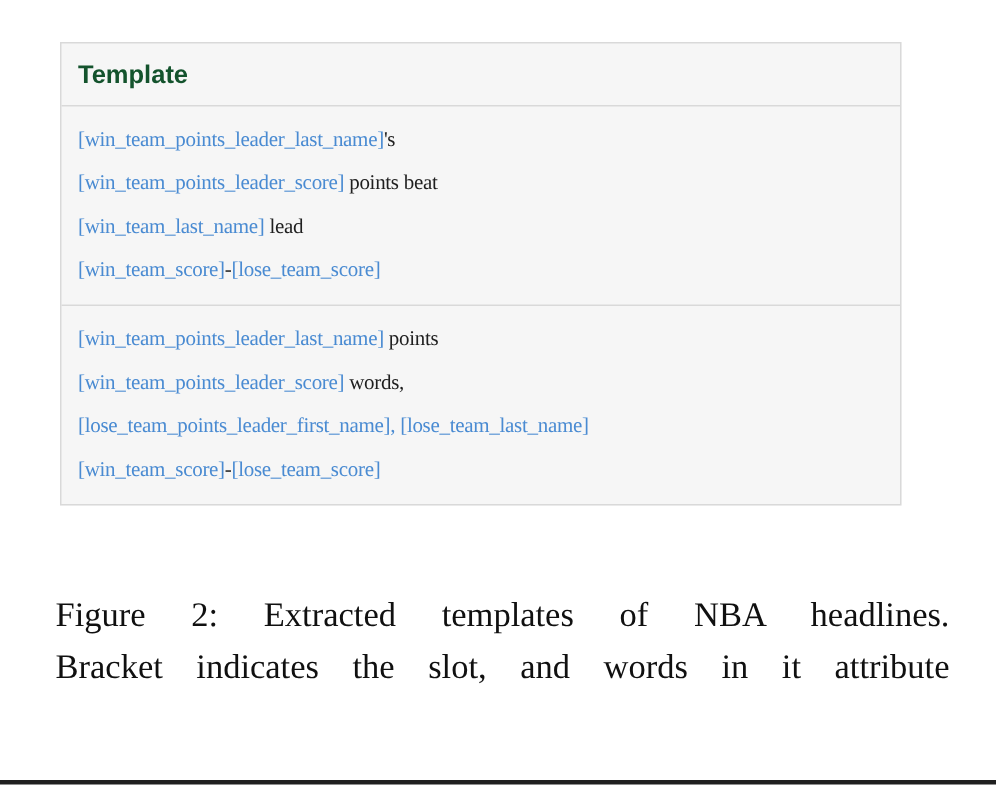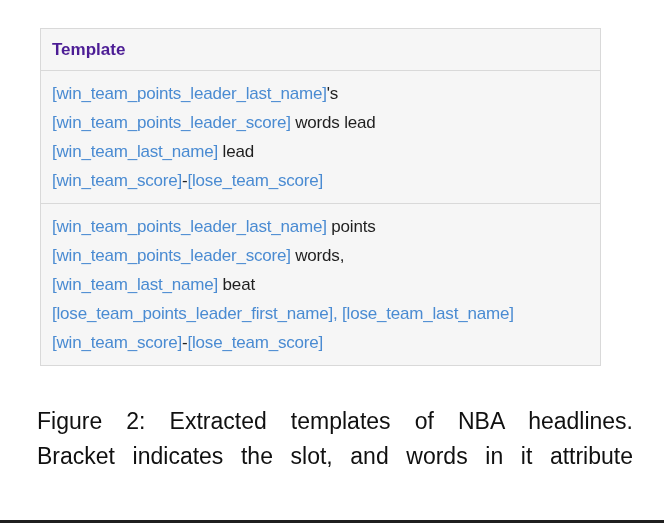--- a/index.html
+++ b/index.html
@@ -23,39 +23,40 @@
     left: 40px; top: 28px;
     width: 561px;
     background: var(--table-bg);
     border: 1px solid var(--border);
   }
   .table-header {
     padding: 10px 11px;
     font-size: 17px;
     line-height: 21px;
     font-weight: bold;
-    color: #4c1d95;
+    color: #14532d;
     border-bottom: 1px solid var(--border);
   }
   .template-row {
     padding: 8px 11px;
-    font-size: 17px;
+    font-size: 14px;
     line-height: 29px;
     letter-spacing: -0.2px;
+    font-family: Liberation Serif, serif;
   }
   .template-row + .template-row { border-top: 1px solid var(--border); }
   .tpl-line { white-space: nowrap; }
   .slot  { color: var(--blue); }
   .plain { color: var(--dark); }
 
   .caption {
     position: absolute;
-    left: 37px; top: 404px;
+    left: 37px; top: 392px;
     width: 596px;
-    font-family: Liberation Sans, sans-serif;
+    font-family: Liberation Serif, serif;
     font-size: 23px;
     line-height: 35px;
     color: #101010;
   }
   .caption-line {
     text-align: justify;
     text-align-last: justify;
     white-space: nowrap;
   }
 
@@ -71,28 +72,27 @@
 
 <div class="page">
 
   <div class="template-table">
     <div class="table-header">
       <span>Template</span>
     </div>
     <div id="template-rows">
         <div class="template-row">
           <div class="tpl-line"><span class="slot">[win_team_points_leader_last_name]</span><span class="plain">'s</span></div>
-          <div class="tpl-line"><span class="slot">[win_team_points_leader_score]</span><span class="plain"> words lead</span></div>
+          <div class="tpl-line"><span class="slot">[win_team_points_leader_score]</span><span class="plain"> points beat</span></div>
           <div class="tpl-line"><span class="slot">[win_team_last_name]</span><span class="plain"> lead</span></div>
           <div class="tpl-line"><span class="slot">[win_team_score]</span><span class="plain">-</span><span class="slot">[lose_team_score]</span></div>
         </div>
         <div class="template-row">
           <div class="tpl-line"><span class="slot">[win_team_points_leader_last_name]</span><span class="plain"> points</span></div>
           <div class="tpl-line"><span class="slot">[win_team_points_leader_score]</span><span class="plain"> words,</span></div>
-          <div class="tpl-line"><span class="slot">[win_team_last_name]</span><span class="plain"> beat</span></div>
           <div class="tpl-line"><span class="slot">[lose_team_points_leader_first_name],</span><span class="plain"> </span><span class="slot">[lose_team_last_name]</span></div>
           <div class="tpl-line"><span class="slot">[win_team_score]</span><span class="plain">-</span><span class="slot">[lose_team_score]</span></div>
         </div>
       </div>
   </div>
 
   <div class="caption">
     <div class="caption-line">Figure 2: Extracted templates of NBA headlines.</div>
     <div class="caption-line">Bracket indicates the slot, and words in it attribute</div>
   </div>

